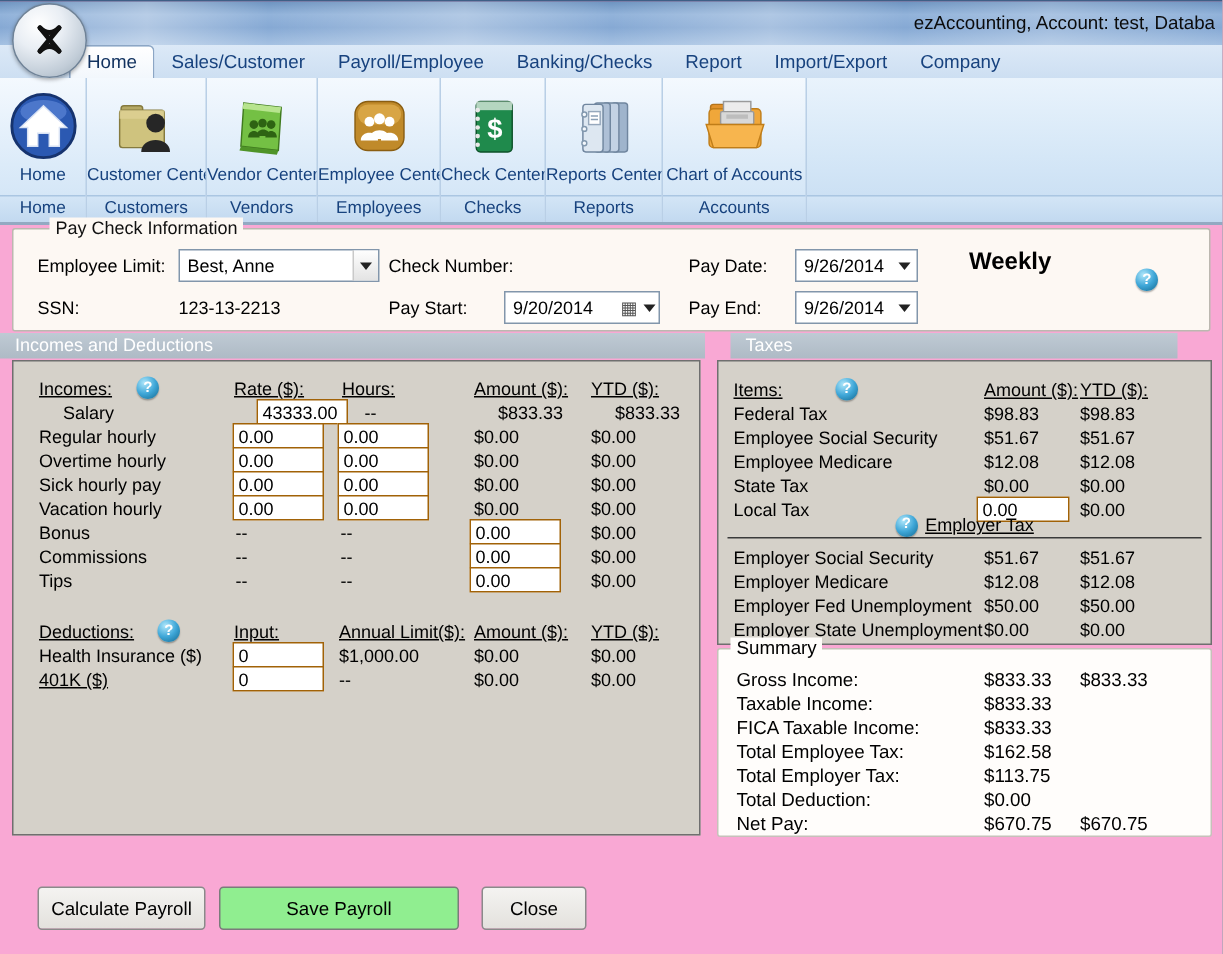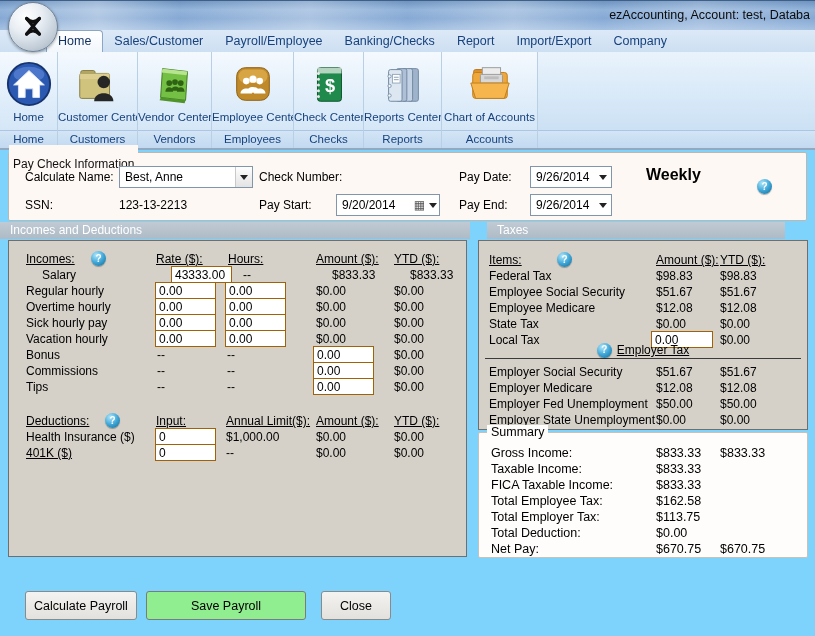--- a/index.html
+++ b/index.html
@@ -1,20 +1,20 @@
 <!DOCTYPE html>
 <html><head>
 <meta charset="utf-8">
 <style>
   * { margin:0; padding:0; box-sizing:border-box; }
   html,body { background:#9aa3ab; }
   body { font-family:"Liberation Sans", sans-serif; }
   #app {
     position:relative; width:815px; height:636px; overflow:hidden;
-    background:#7dd3fc; font-size:12px; color:#000;
+    background:#f9a8d4; font-size:12px; color:#000;
   }
 
   
   .titlebar {
     position:absolute; left:0; top:0; width:815px; height:30px;
     background:
       linear-gradient(90deg, rgba(255,255,255,0) 0%, rgba(255,255,255,.35) 12%, rgba(255,255,255,0) 22%, rgba(255,255,255,.30) 38%, rgba(255,255,255,0) 50%, rgba(255,255,255,.28) 63%, rgba(255,255,255,0) 74%, rgba(255,255,255,.22) 86%, rgba(255,255,255,0) 100%),
       linear-gradient(180deg, #6d93c0 0%, #92b3da 30%, #86a9d4 60%, #a5c1e2 100%);
     border-top:1px solid #3f5f86;
   }
@@ -67,21 +67,21 @@
     font-size:11.5px; color:#17427e; padding-top:2px;
     background:linear-gradient(180deg,#d3e5f6,#c2d9f0);
   }
 
   
   .paycheck {
     position:absolute; left:8px; top:152px; width:799px; height:69px;
     background:#fdf8f3; border:1px solid #bcb8b0; border-radius:2px;
   }
   .paycheck .legend {
-    position:absolute; left:0; top:-8px; background:#fdf8f3; padding:12px 4px; font-size:12px; color:#111;
+    position:absolute; left:24px; top:-8px; background:#fdf8f3; padding:0 4px; font-size:12px; color:#111;
   }
   .pc-label { position:absolute; font-size:12px; white-space:nowrap; }
   .combo {
     position:absolute; height:22px; background:#fff; border:1px solid #8296ab;
     display:flex; align-items:center; cursor:default;
   }
   .combo .txt { flex:1; padding-left:5px; font-size:12px; white-space:nowrap; overflow:hidden; }
   .combo .btn {
     width:17px; height:100%; display:flex; align-items:center; justify-content:center;
     background:linear-gradient(180deg,#fefefe,#e3e3e3);
@@ -290,21 +290,21 @@
     <div class="tgroup filler">
       <div class="ticon"></div>
       <div class="tlabel"></div>
       <div class="tgrouplabel"></div>
     </div>
   </div>
 
   <div class="paycheck">
     <span class="legend">Pay Check Information</span>
 
-    <span class="pc-label" style="left:16px; top:17px;">Calculate Name:</span>
+    <span class="pc-label" style="left:16px; top:17px;">Employee Limit:</span>
     <div class="combo" style="left:110px; top:13px; width:134px;">
       <span class="txt">Best, Anne</span>
       <span class="btn">
           <span class="arrow-down"></span>
         </span>
     </div>
 
     <span class="pc-label" style="left:250px; top:17px;">Check Number:</span>
 
     <span class="pc-label" style="left:450px; top:17px;">Pay Date:</span>

